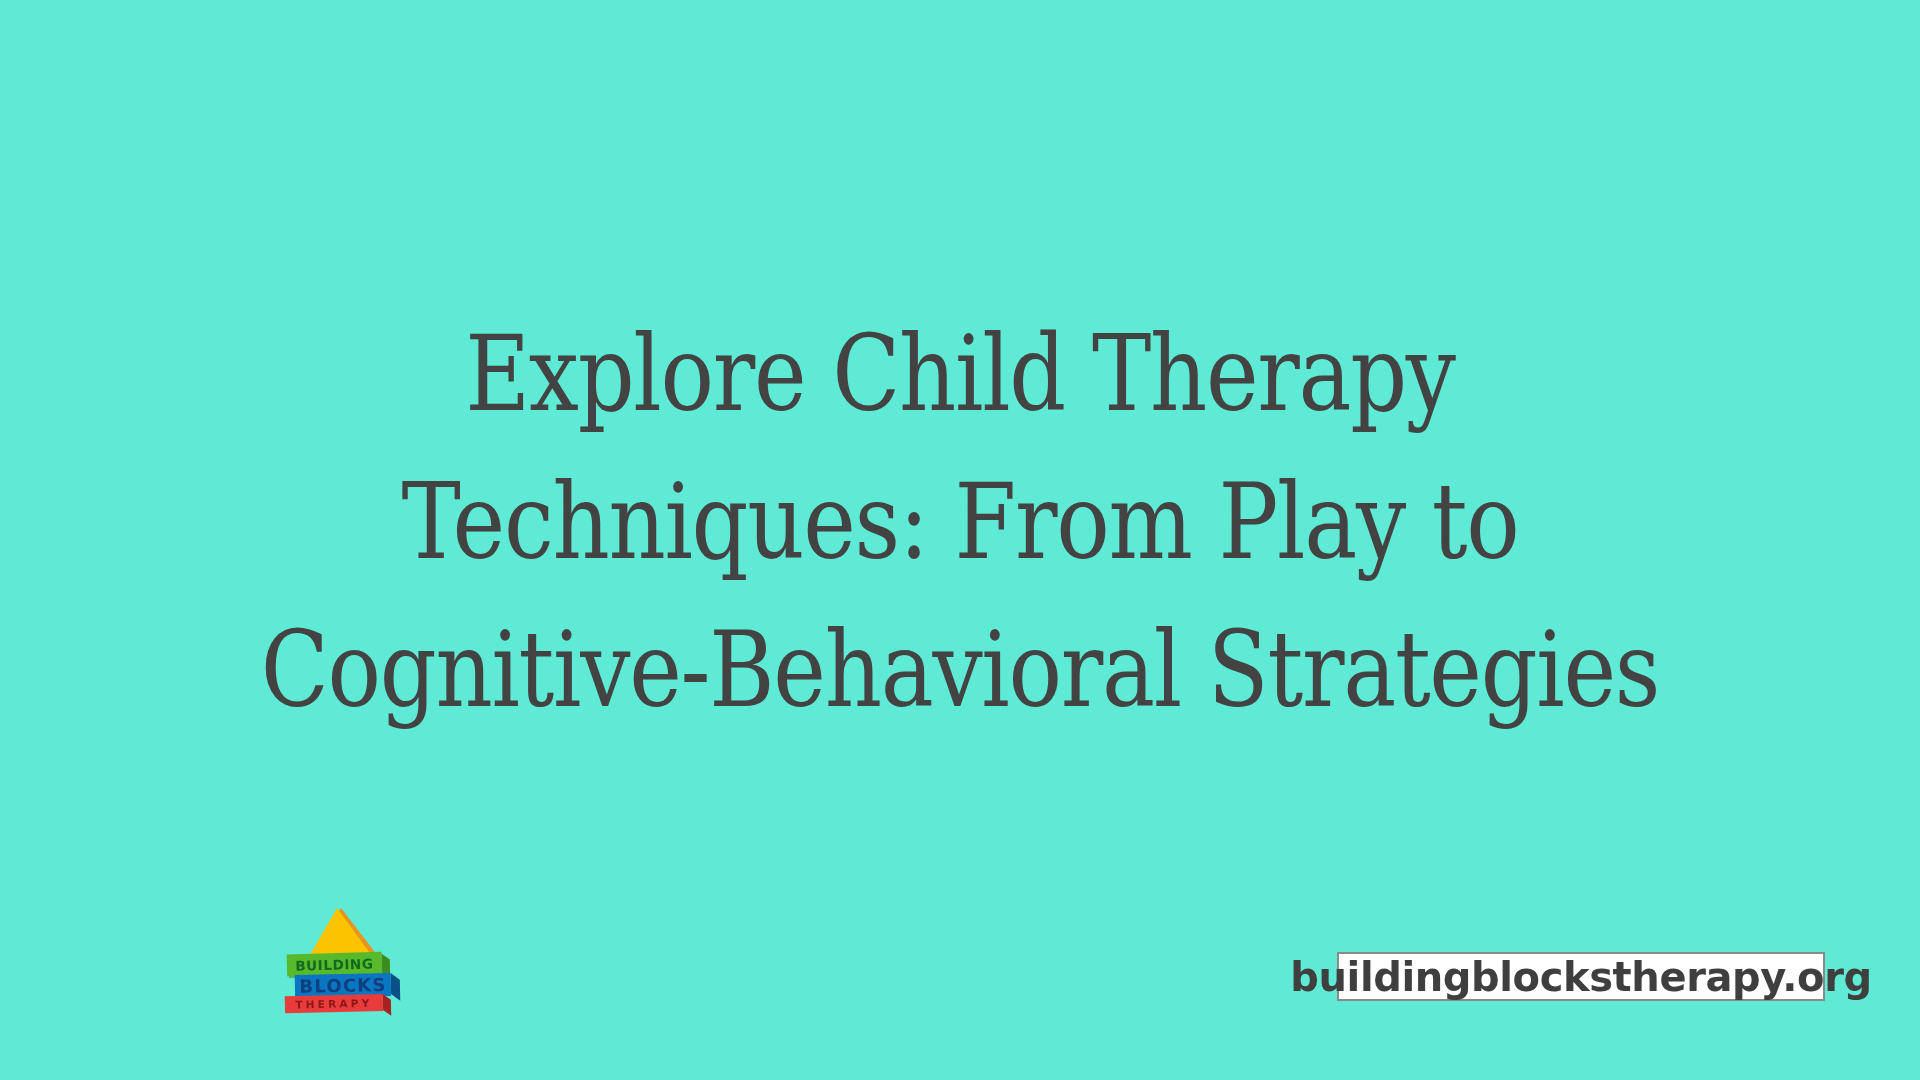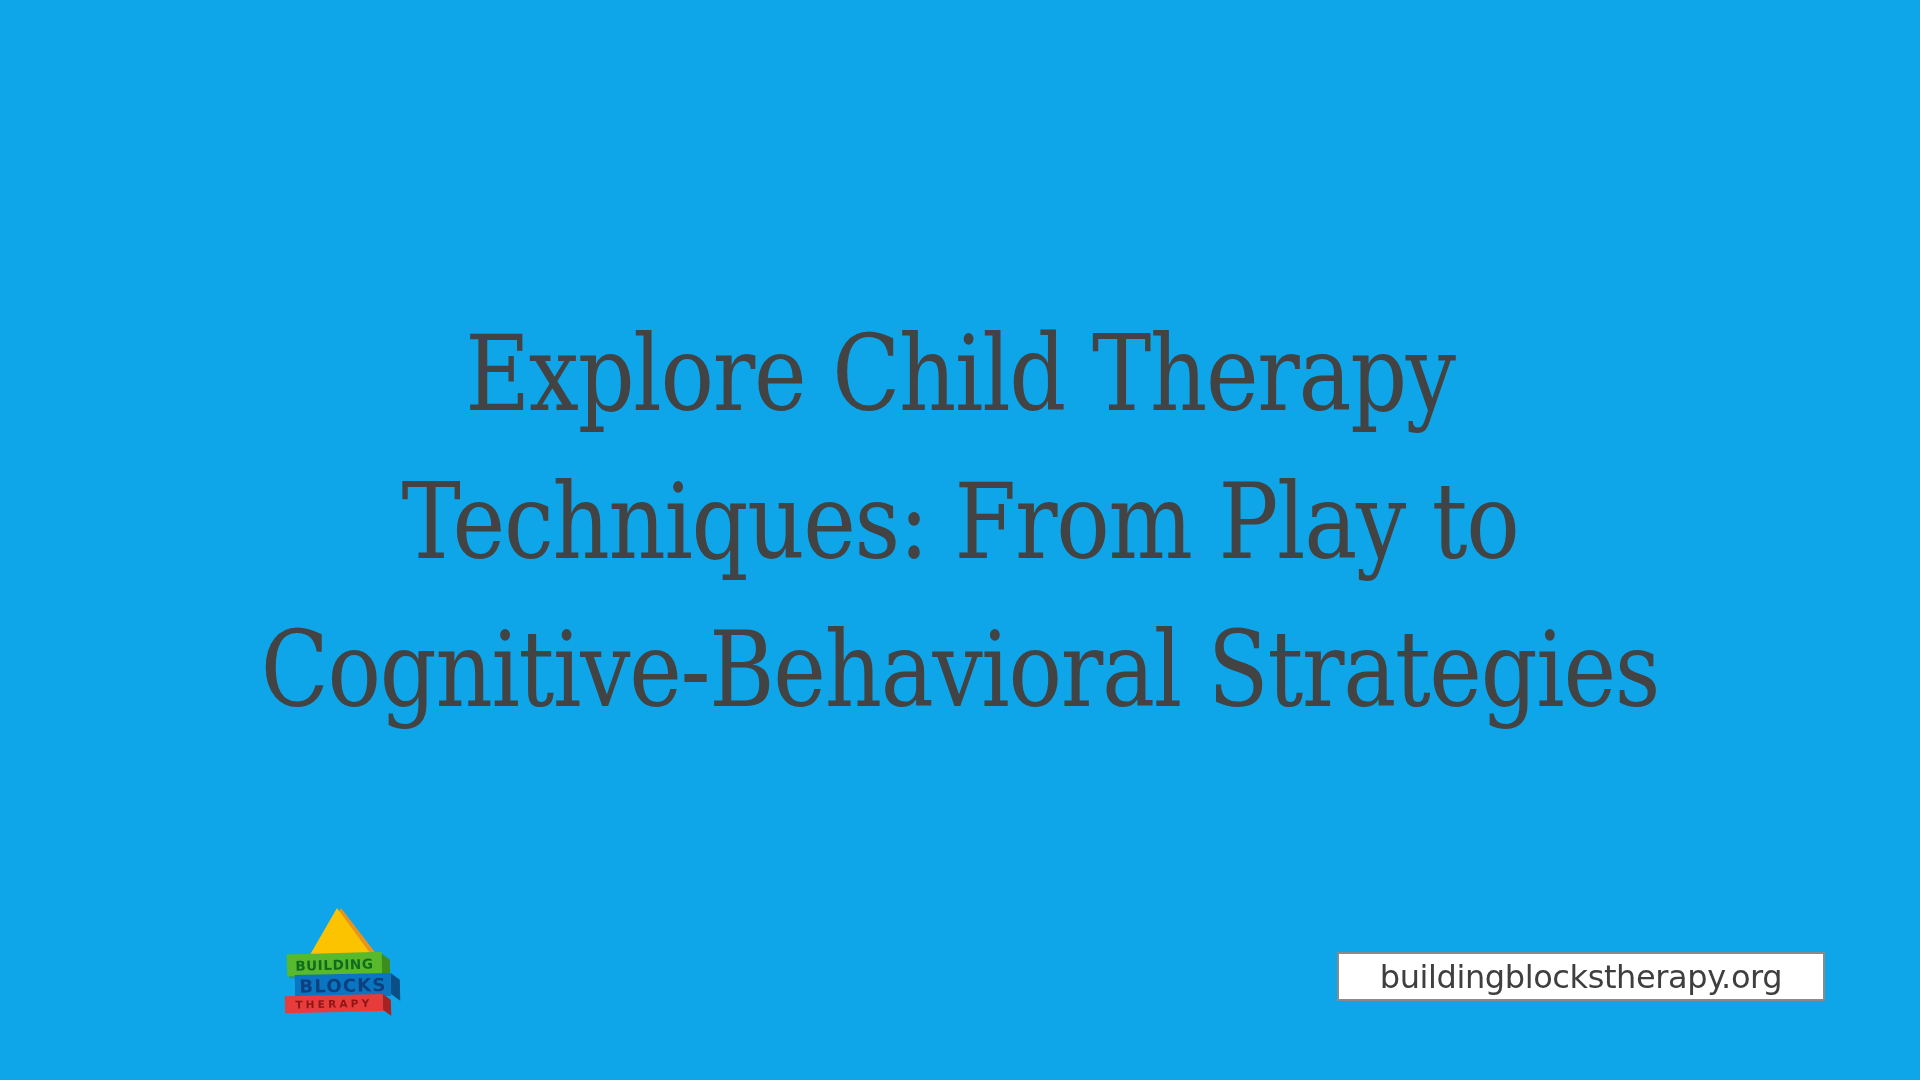--- a/index.html
+++ b/index.html
@@ -11,21 +11,21 @@
     height: 1080px;
     background: #ffffff;
     font-family: "Liberation Serif", serif;
     overflow: hidden;
     position: relative;
   }
 
   #slide {
     position: absolute;
     inset: 0;
-    background: #0ea5e9;
+    background: #5eead4;
   }
 
   
   #headline-block {
     position: absolute;
     left: 0;
     top: 300px;
     width: 1920px;
     text-align: center;
   }
@@ -70,22 +70,22 @@
     height: 49px;
     border: 2px solid #8a8a8a;
     background: #ffffff;
     box-sizing: border-box;
     display: flex;
     align-items: center;
     justify-content: center;
   }
   #url-text {
     font-family: "DejaVu Sans", "Liberation Sans", sans-serif;
-    font-weight: 400;
-    font-size: 32px;
+    font-weight: 700;
+    font-size: 40px;
     letter-spacing: -0.4px;
     color: #3f3f3f;
     white-space: nowrap;
   }
 </style>
 </head>
 <body>
 
 <div id="slide">
 

